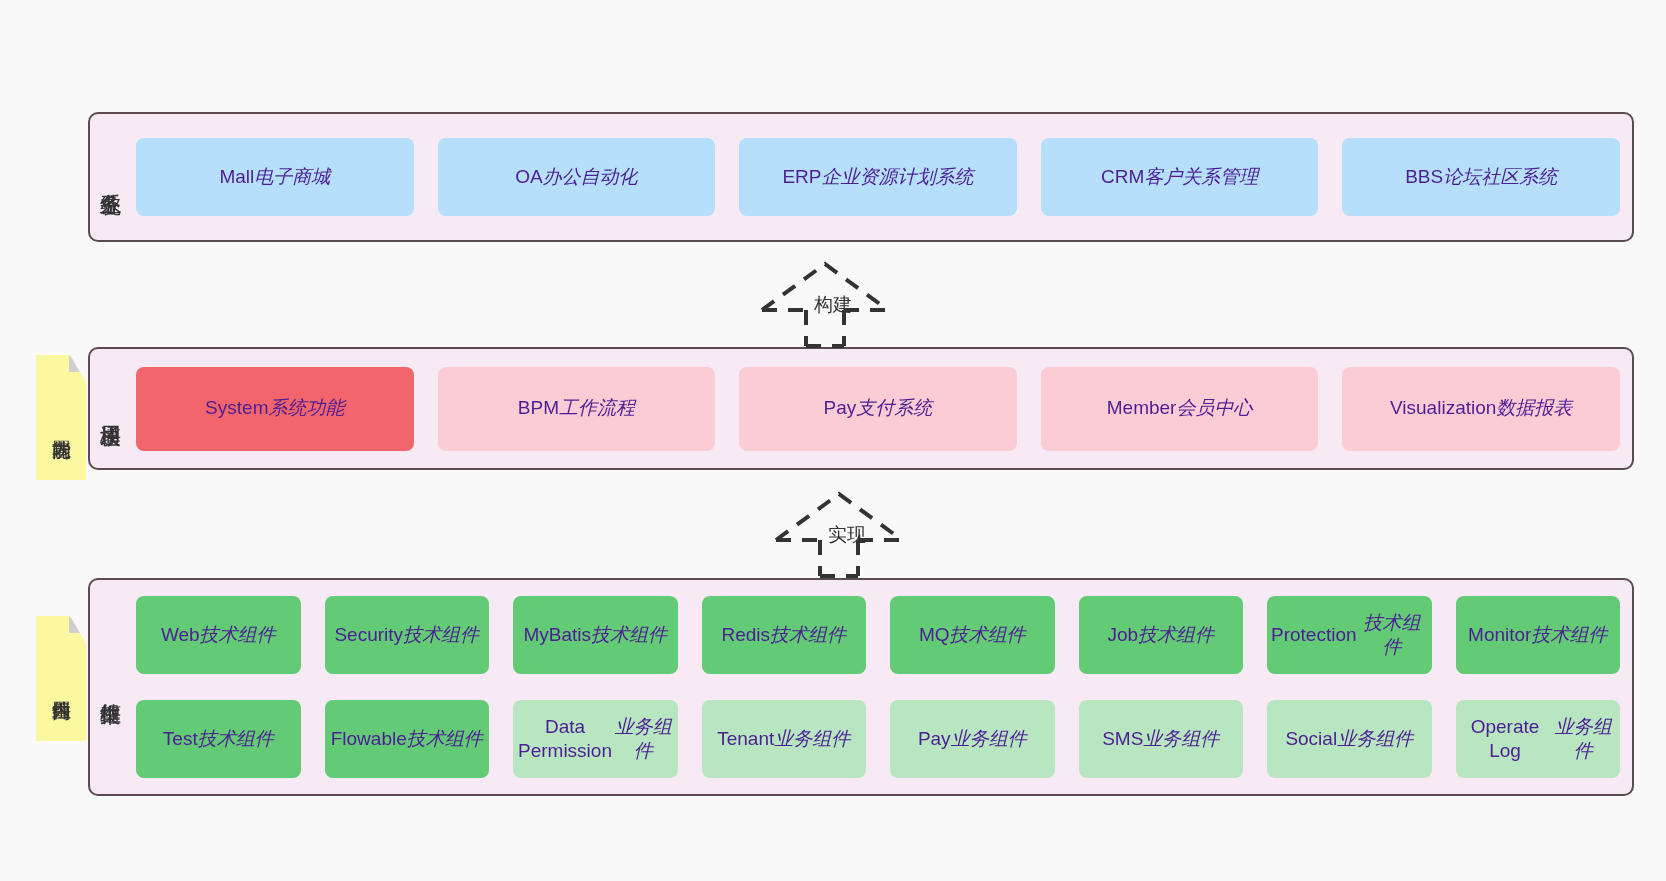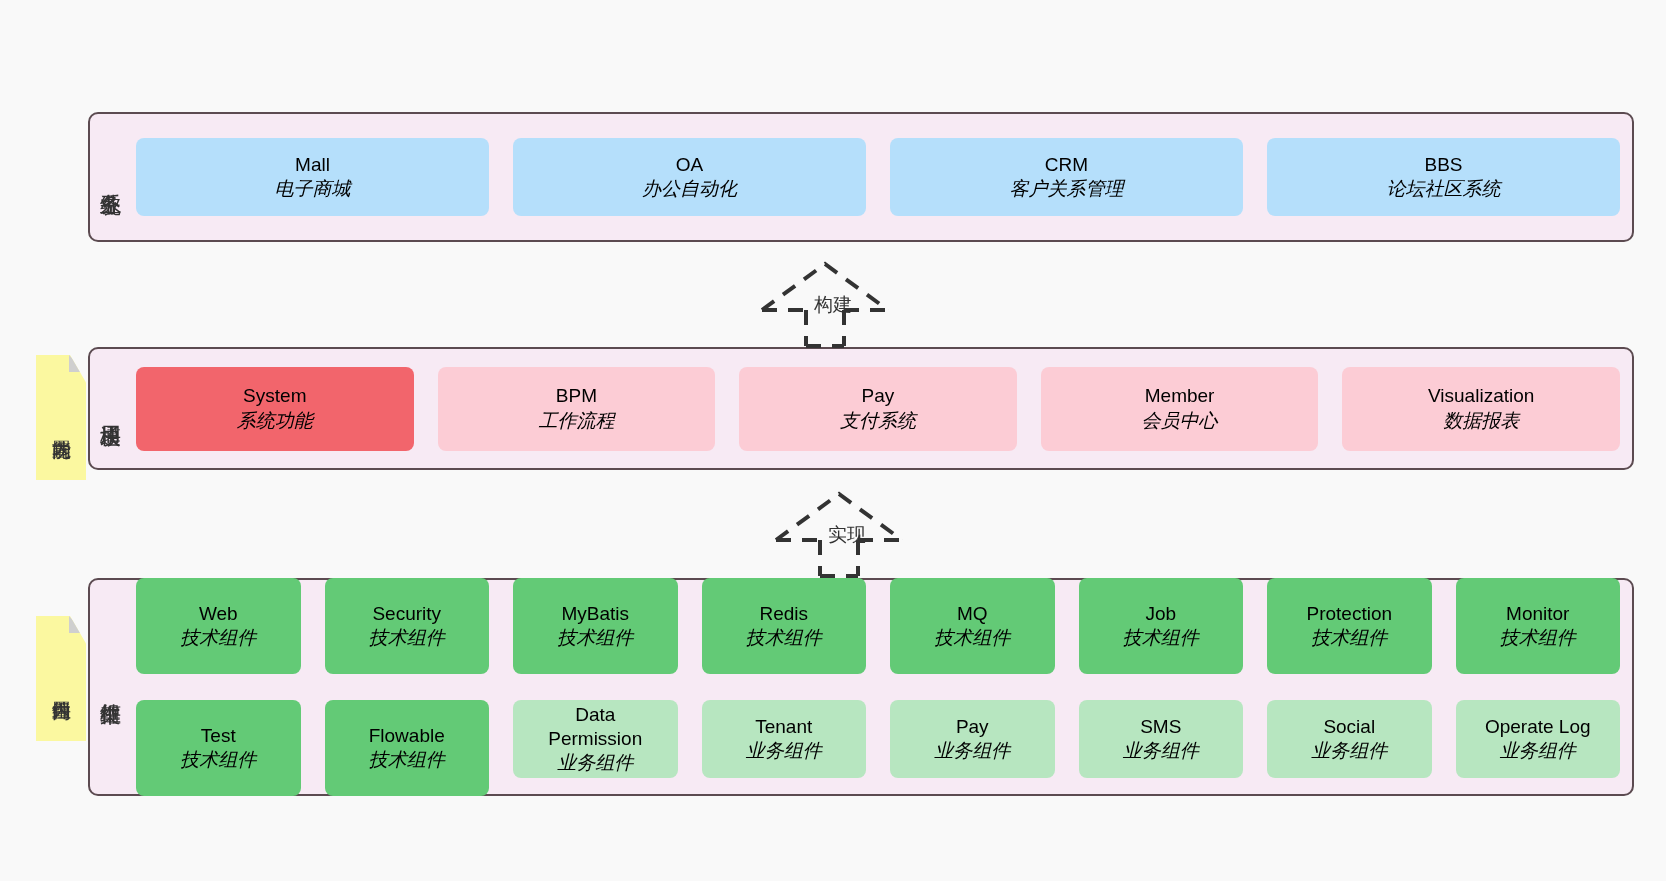--- a/index.html
+++ b/index.html
@@ -55,37 +55,37 @@
     justify-content: space-between;
     align-items: stretch;
   }
   .row + .row { margin-top: 26px; }
 
   
   .card {
     flex: 1 1 0;
     border-radius: 8px;
     display: flex;
-    flex-direction: column;
+    flex-direction: row;
     align-items: center;
     justify-content: center;
     text-align: center;
     font-size: 19px;
     line-height: 1.28;
-    color: #000000;
+    color: #4c1d95;
     padding: 6px 4px;
     box-sizing: border-box;
   }
   .card .t1 { display: block; }
   .card .t2 { display: block; font-style: italic; }
 
   .biz      { background: #b5dffb; height: 78px; }
   .mod-dark { background: #f2656c; height: 84px; }
   .mod-lite { background: #fcccd5; height: 84px; }
-  .tech     { background: #63ca76; height: 96px; }
+  .tech     { background: #63ca76; height: 78px; }
   .buss     { background: #b7e6c0; height: 78px; }
 
   
   .note {
     position: absolute;
     width: 50px;
     background: #fbf8a0;
     z-index: 1;
     display: flex;
     align-items: center;
@@ -130,20 +130,24 @@
   <div class="layer-title">业务系统</div>
   <div class="layer-body">
     <div class="row">
       <div class="card biz">
         <span class="t1">Mall</span>
         <span class="t2">电子商城</span>
       </div>
       <div class="card biz">
         <span class="t1">OA</span>
         <span class="t2">办公自动化</span>
+      </div>
+      <div class="card biz">
+        <span class="t1">ERP</span>
+        <span class="t2">企业资源计划系统</span>
       </div>
       <div class="card biz">
         <span class="t1">CRM</span>
         <span class="t2">客户关系管理</span>
       </div>
       <div class="card biz">
         <span class="t1">BBS</span>
         <span class="t2">论坛社区系统</span>
       </div>
     </div>

